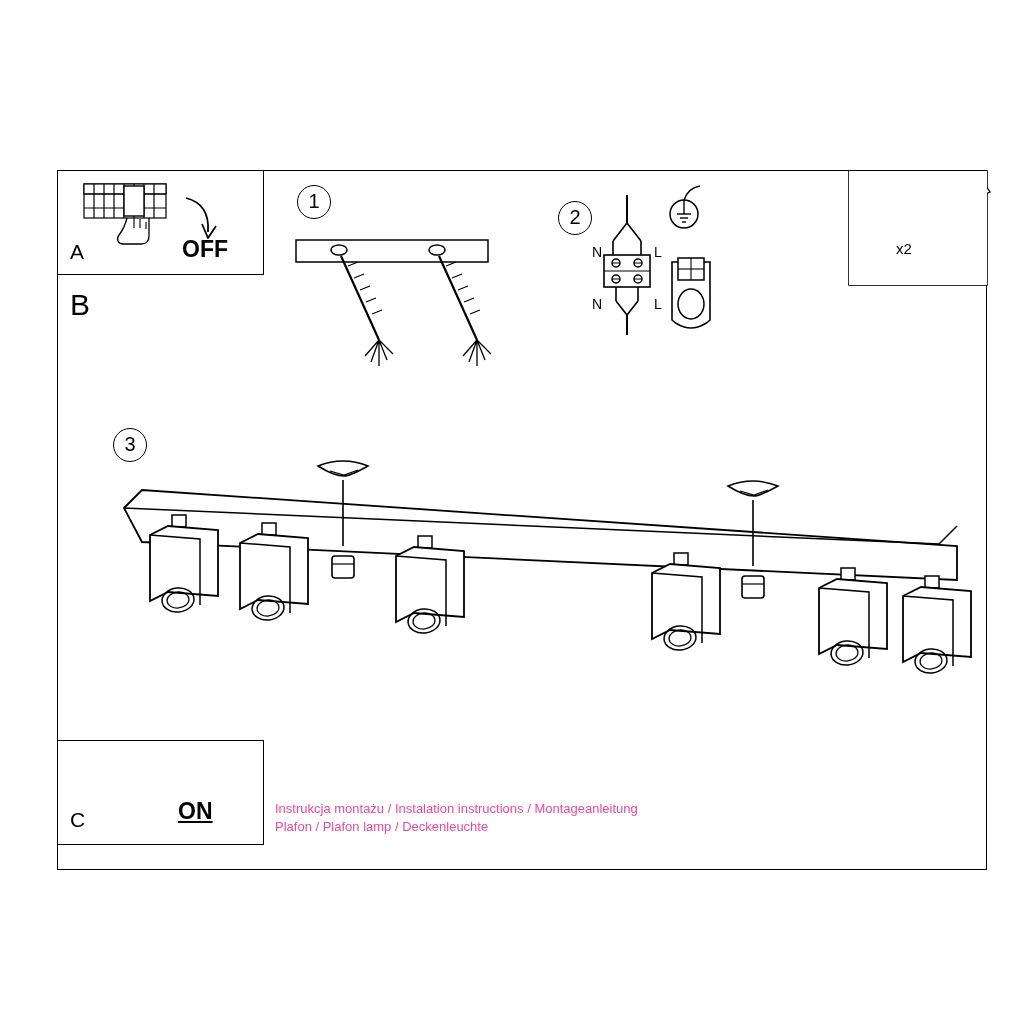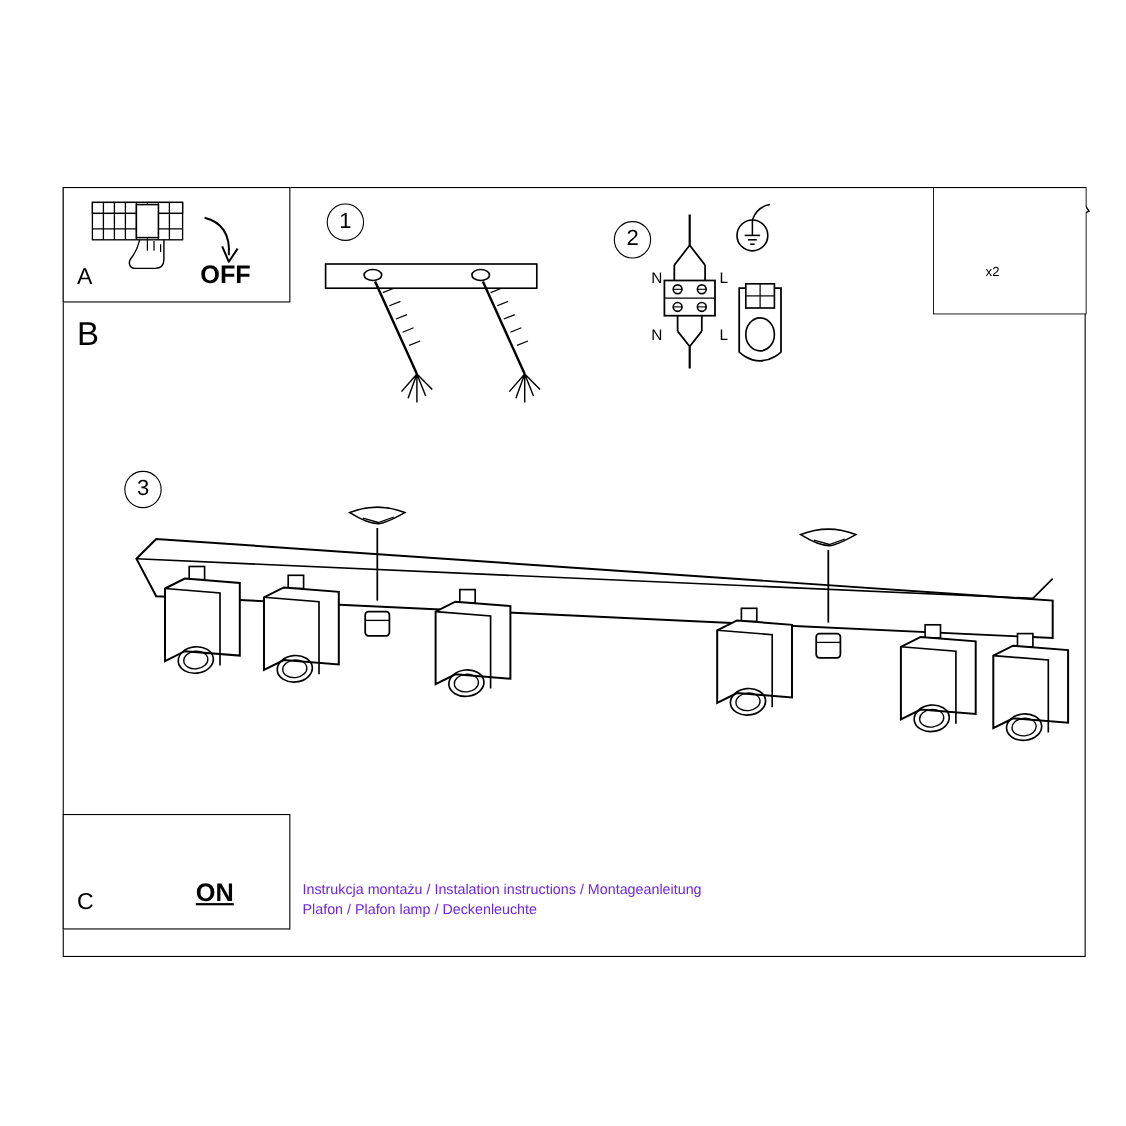--- a/index.html
+++ b/index.html
@@ -60,25 +60,25 @@
     box-sizing: border-box;
     text-align: center;
     line-height: 30px;
     font-size: 20px;
     background: #fff;
   }
   .footer {
     position: absolute;
     font-size: 13px;
     line-height: 19px;
-    color: #6d28d9;
+    color: #ec4899;
   }
   .tiny {
     position: absolute;
-    font-size: 12px;
+    font-size: 15px;
   }
   svg { overflow: visible; }
   .sv { position: absolute; left: 0; top: 0; }
 </style>
 </head>
 <body>
 
 <div id="sheet">
 
   <div class="frame"></div>

